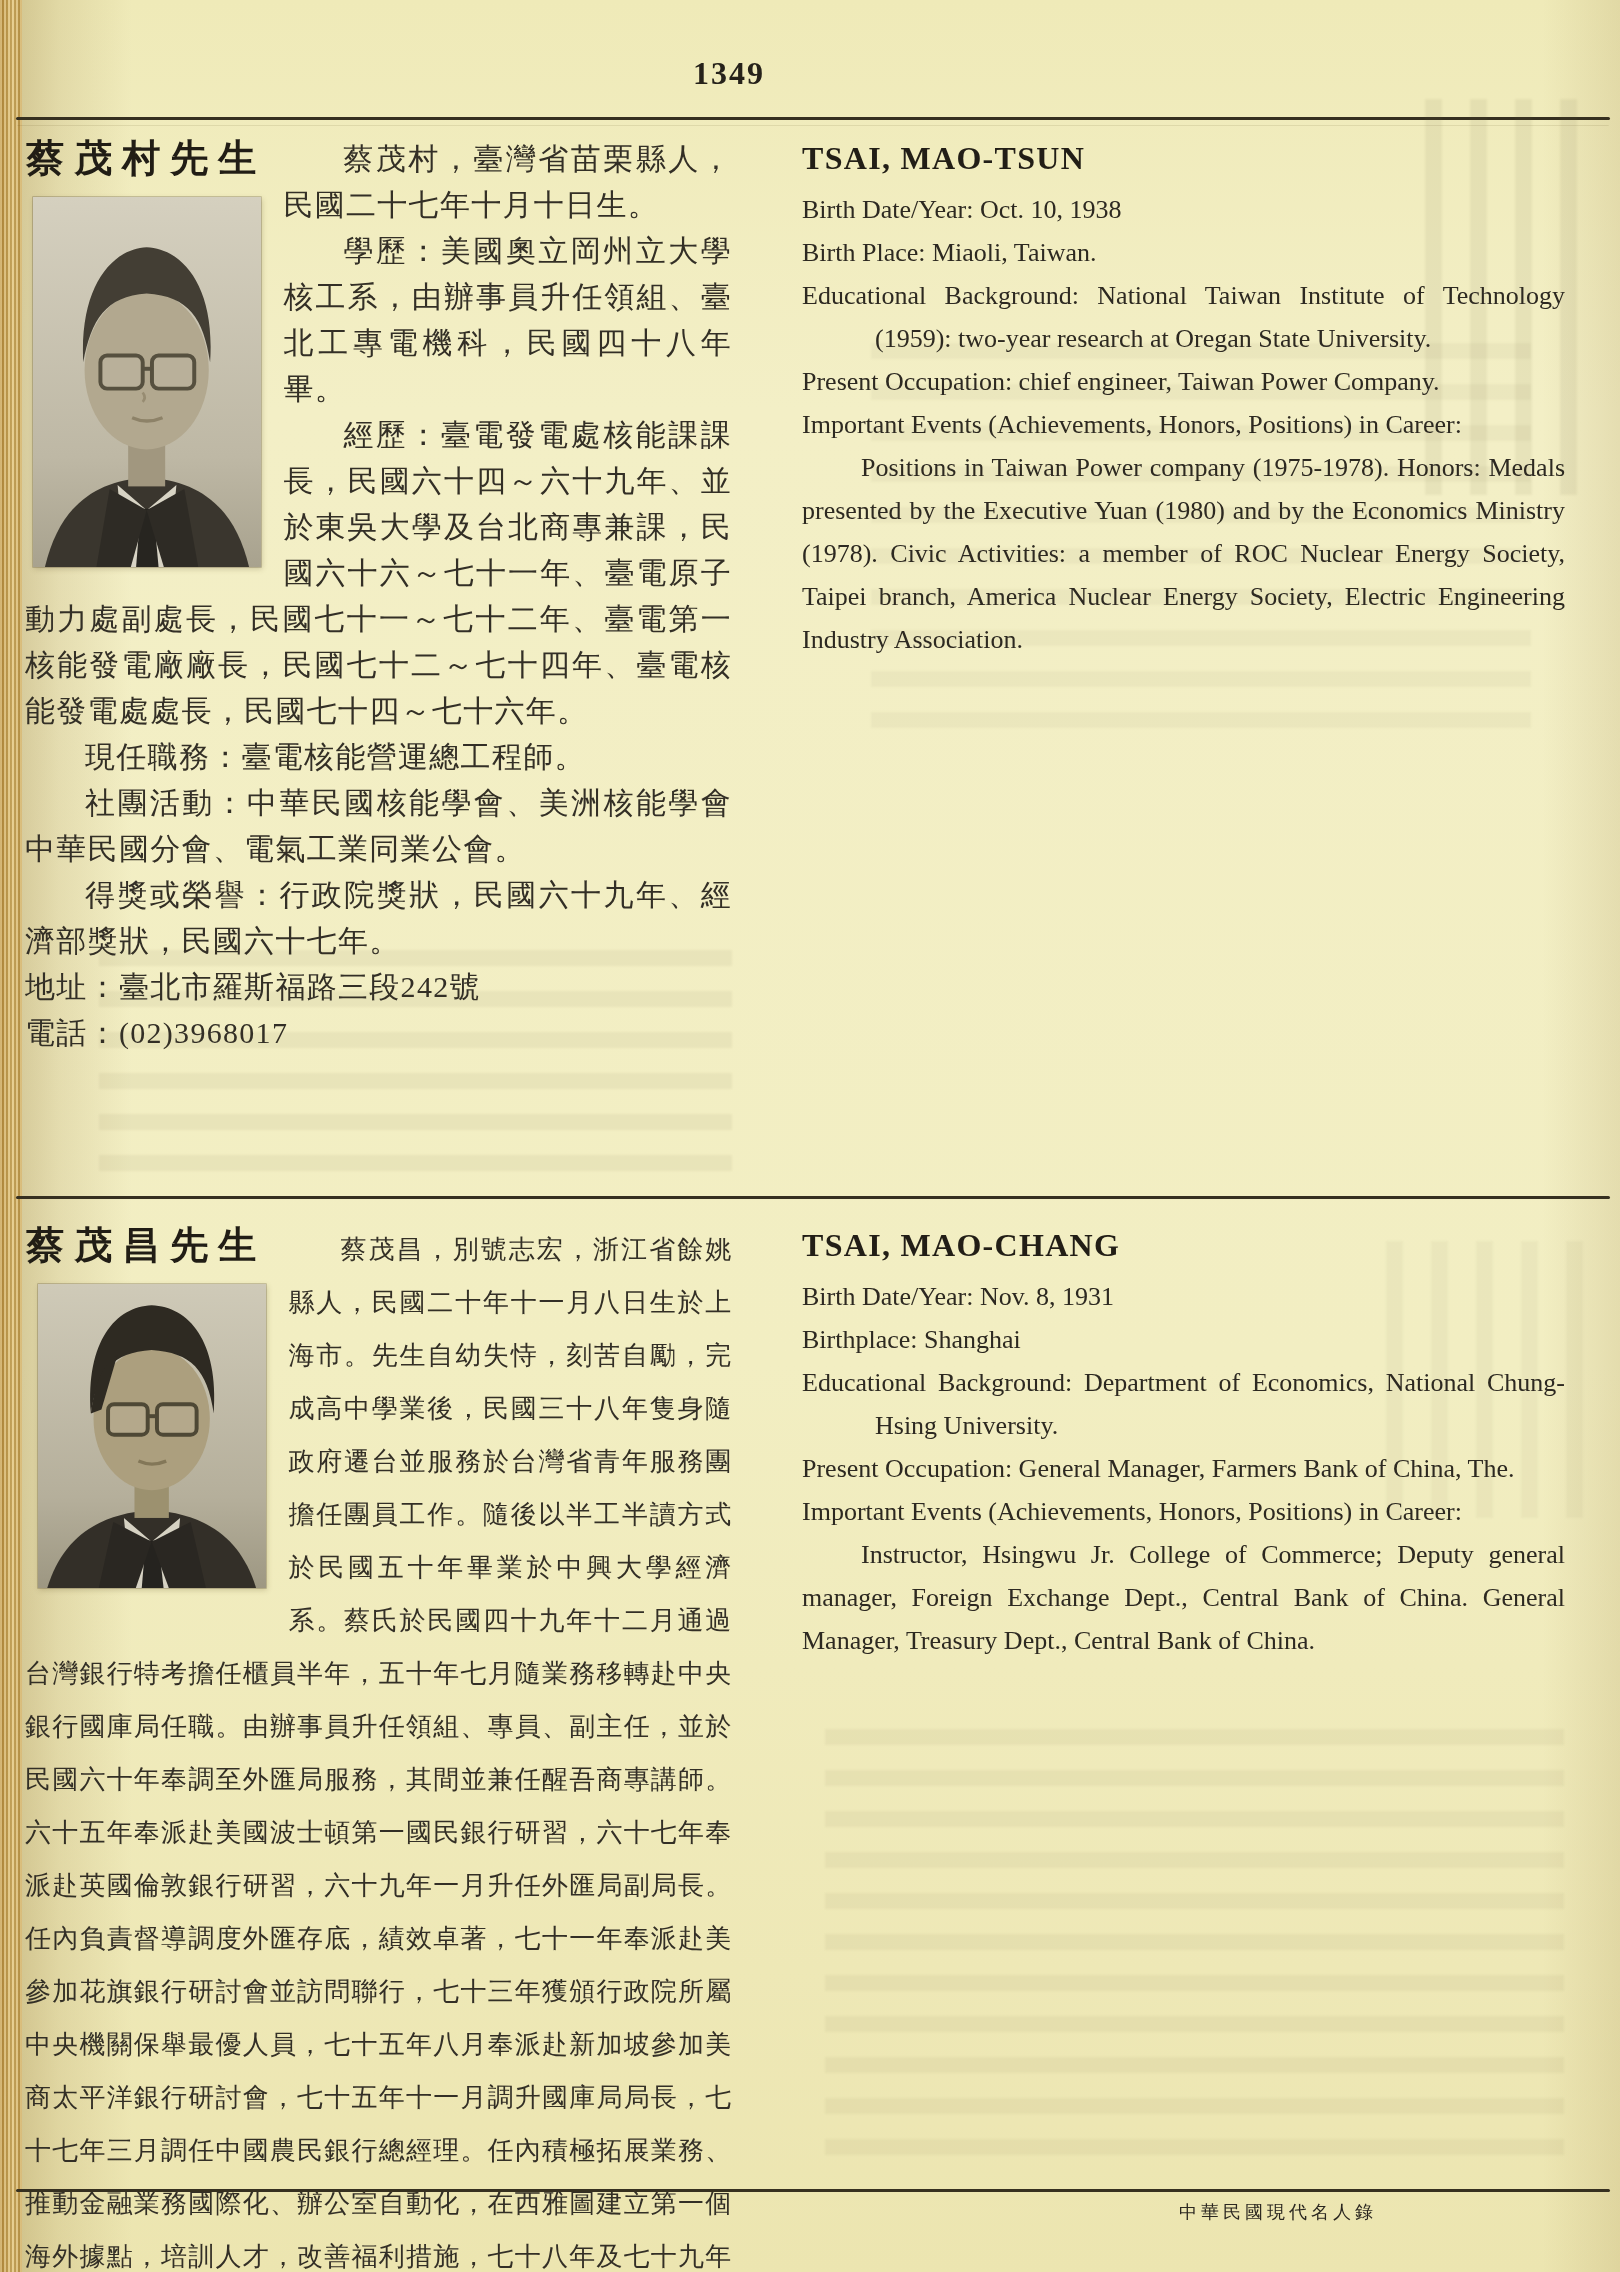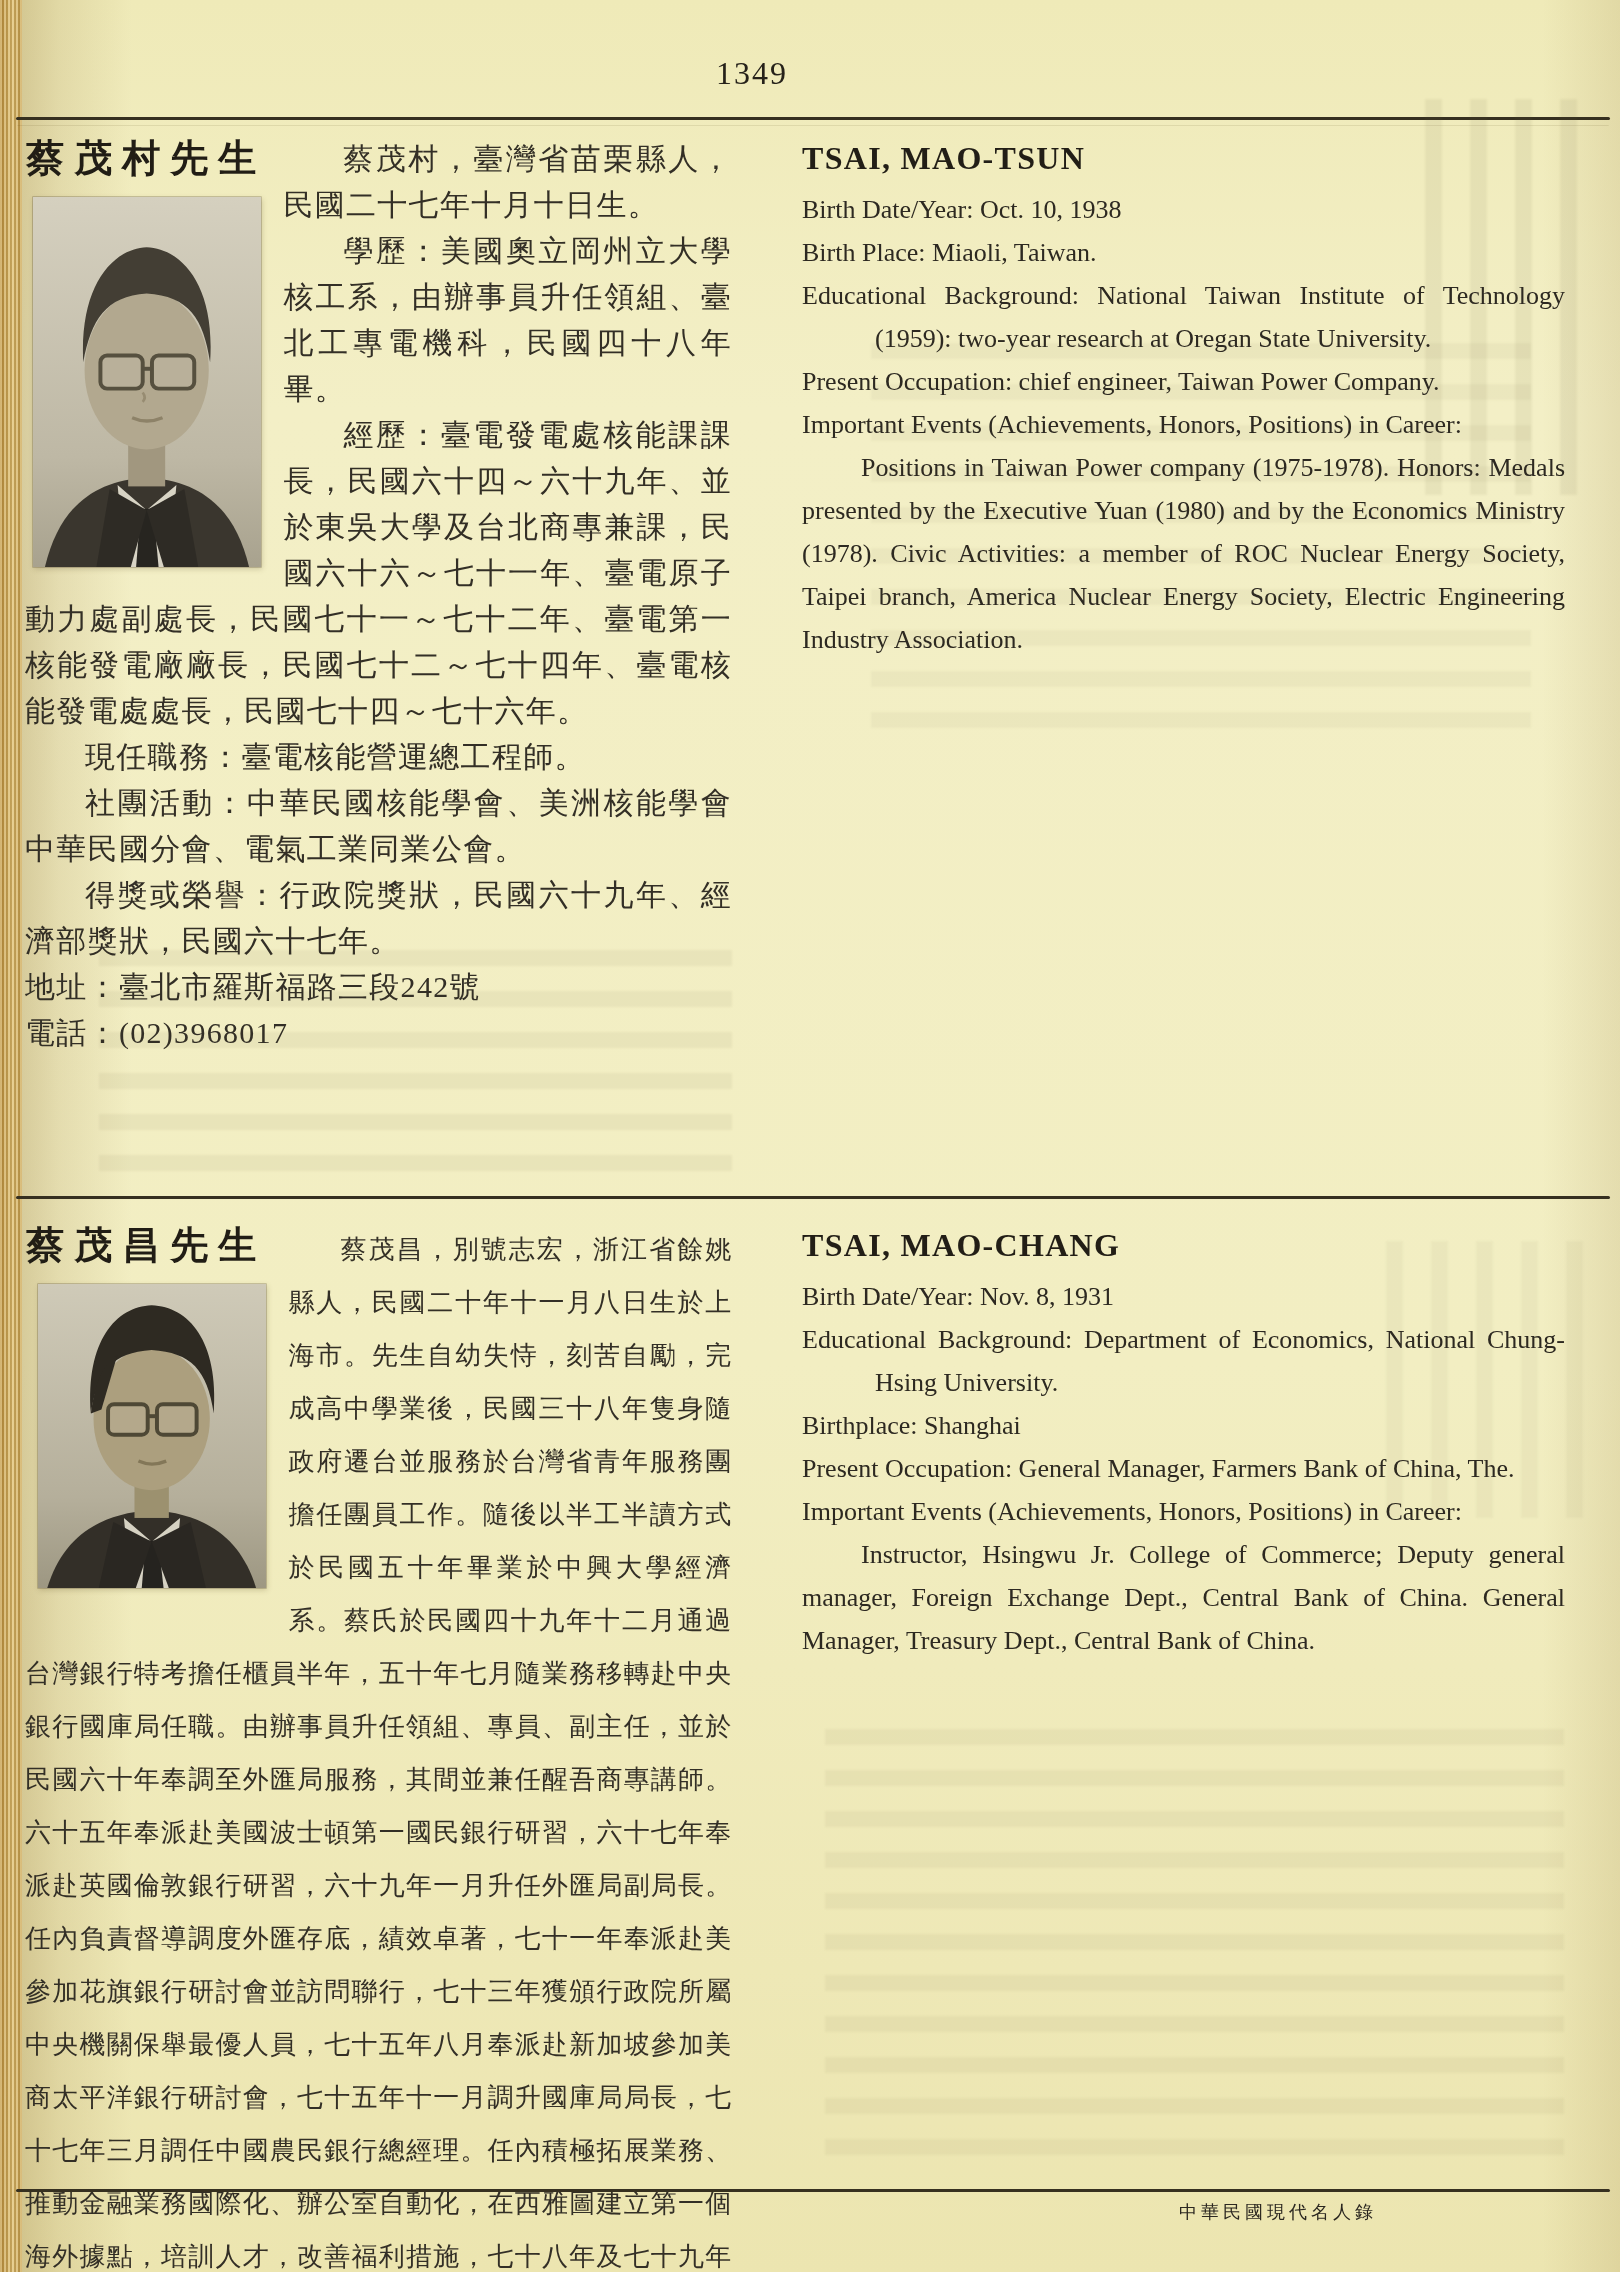--- a/index.html
+++ b/index.html
@@ -19,21 +19,21 @@
     background:
       repeating-linear-gradient(90deg, rgba(255,245,210,.35) 0 2px, rgba(120,85,25,.25) 2px 4px),
       linear-gradient(90deg,#bb913f,#dcbd72 55%,#c29c4b);
   }
   .rule{position:absolute;left:16px;right:10.6px;height:3.3px;background:#363020;border-radius:2px;}
   .rule-header{top:117px;box-shadow:0 7.3px 0 -1.3px rgba(80,65,25,.22);}
   .rule-divider{top:1196px;box-shadow:0 6.6px 0 -2px rgba(80,65,25,.18);}
   .rule-footer{top:2189px;}
   .page-number{
     position:absolute;top:55px;left:0;width:1458px;text-align:center;
-    font-weight:400;font-size:32px;letter-spacing:2px;color:#26221a;padding-left:23px;
+    font-weight:700;font-size:32px;letter-spacing:2px;color:#26221a;
   }
   .footer-text{
     position:absolute;top:2200px;right:244px;
     font-size:18px;letter-spacing:4px;color:#2b2720;
   }
   .entry{position:absolute;left:25px;width:1540px;}
   .entry-1{top:136px;height:1054px;}
   .entry-2{top:1223px;height:960px;}
   .col-zh{position:absolute;left:0;top:0;width:707px;}
   .col-zh::after{content:"";display:block;clear:both;}
@@ -163,22 +163,22 @@
             <line x1="166" y1="200" x2="180" y2="200"></line>
           </g>
           <path d="M152 268 Q172 277 194 268" stroke="#837758" stroke-width="5" fill="none"></path>
         </svg>
       </figure>
       <p class="zh indent">蔡茂昌，別號志宏，浙江省餘姚縣人，民國二十年十一月八日生於上海市。先生自幼失恃，刻苦自勵，完成高中學業後，民國三十八年隻身隨政府遷台並服務於台灣省青年服務團擔任團員工作。隨後以半工半讀方式於民國五十年畢業於中興大學經濟系。蔡氏於民國四十九年十二月通過台灣銀行特考擔任櫃員半年，五十年七月隨業務移轉赴中央銀行國庫局任職。由辦事員升任領組、專員、副主任，並於民國六十年奉調至外匯局服務，其間並兼任醒吾商專講師。六十五年奉派赴美國波士頓第一國民銀行研習，六十七年奉派赴英國倫敦銀行研習，六十九年一月升任外匯局副局長。任內負責督導調度外匯存底，績效卓著，七十一年奉派赴美參加花旗銀行研討會並訪問聯行，七十三年獲頒行政院所屬中央機關保舉最優人員，七十五年八月奉派赴新加坡參加美商太平洋銀行研討會，七十五年十一月調升國庫局局長，七十七年三月調任中國農民銀行總經理。任內積極拓展業務、推動金融業務國際化、辦公室自動化，在西雅圖建立第一個海外據點，培訓人才，改善福利措施，七十八年及七十九年因領導有方奉財政部核定各記大功乙次。蔡氏於民國五十年與瞿紹汀女士結褵，瞿女士現任銘傳管理學院中文系副教授，並於東吳大學及台北商專兼課，作育英才，桃李滿天下。夫妻鶼鰈情深，長子杭南畢業於東吳大學法律系，次子亞南畢業於政治大學應用數學系，家庭生活幸福美滿。</p>
     </div>
     <div class="col-en">
       <h3 class="name-en">TSAI, MAO-CHANG</h3>
       <p class="en">Birth Date/Year: Nov. 8, 1931</p>
+      <p class="en">Birthplace: Shanghai</p>
       <p class="en hang">Educational Background: Department of Economics, National Chung-Hsing University.</p>
-      <p class="en">Birthplace: Shanghai</p>
       <p class="en hang">Present Occupation: General Manager, Farmers Bank of China, The.</p>
       <p class="en">Important Events (Achievements, Honors, Positions) in Career:</p>
       <p class="en career">Instructor, Hsingwu Jr. College of Commerce; Deputy general manager, Foreign Exchange Dept., Central Bank of China. General Manager, Treasury Dept., Central Bank of China.</p>
     </div>
   </section>
 
   <div class="rule rule-footer"></div>
   <div class="footer-text">中華民國現代名人錄</div>
 
 </div>

